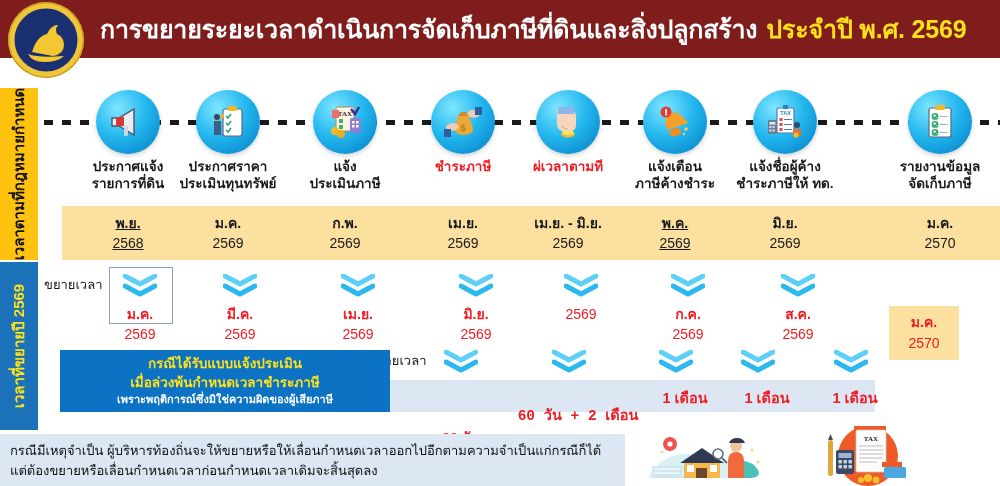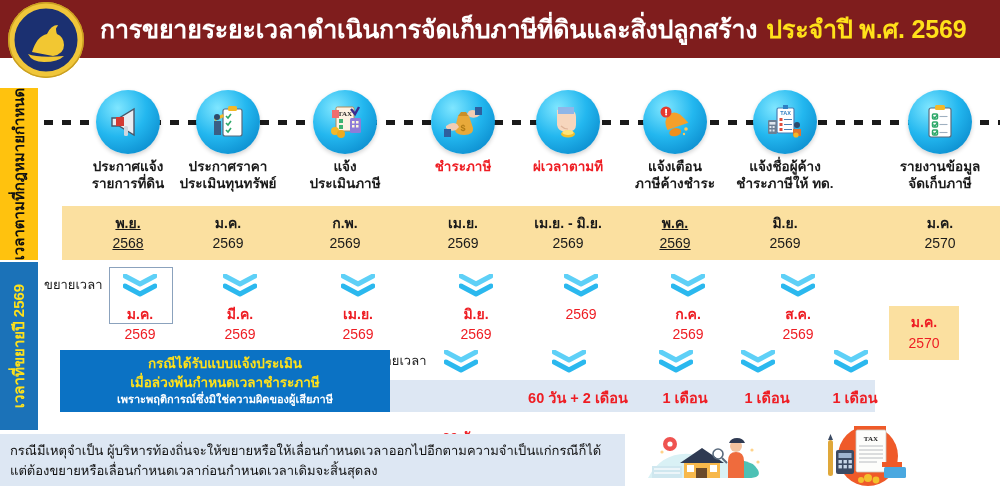--- a/index.html
+++ b/index.html
@@ -453,21 +453,21 @@
     </div>
   <div class="chev" style="left:796px;top:88px;">
       <svg width="34" height="26" viewBox="0 0 34 26">
         <path d="M2 2l15 8 15-8" stroke="#5ed0f7" stroke-width="5" fill="none" stroke-linecap="round" stroke-linejoin="round"></path>
         <path d="M2 12l15 8 15-8" stroke="#2bb8ee" stroke-width="5" fill="none" stroke-linecap="round" stroke-linejoin="round"></path>
       </svg>
     </div>
 
   <div id="dur-band" style="left:352px;top:118px;width:485px;height:32px;"></div>
   <div class="dur-cell" style="left:378px;top:124px;width:90px;margin-top:40px;">60 วัน</div>
-  <div class="dur-cell" style="left:470px;top:124px;width:140px;">60 วัน + 2 เดือน</div>
+  <div class="dur-cell" style="left:470px;top:141px;width:140px;font-family:Liberation Mono, monospace;">60 วัน + 2 เดือน</div>
   <div class="dur-cell" style="left:608px;top:124px;width:78px;">1 เดือน</div>
   <div class="dur-cell" style="left:690px;top:124px;width:78px;">1 เดือน</div>
   <div class="dur-cell" style="left:778px;top:124px;width:78px;">1 เดือน</div>
 </div>
 
 <div id="footer-note">
   <div>กรณีมีเหตุจำเป็น ผู้บริหารท้องถิ่นจะให้ขยายหรือให้เลื่อนกำหนดเวลาออกไปอีกตามความจำเป็นแก่กรณีก็ได้</div>
   <div>แต่ต้องขยายหรือเลื่อนกำหนดเวลาก่อนกำหนดเวลาเดิมจะสิ้นสุดลง</div>
 </div>
 

